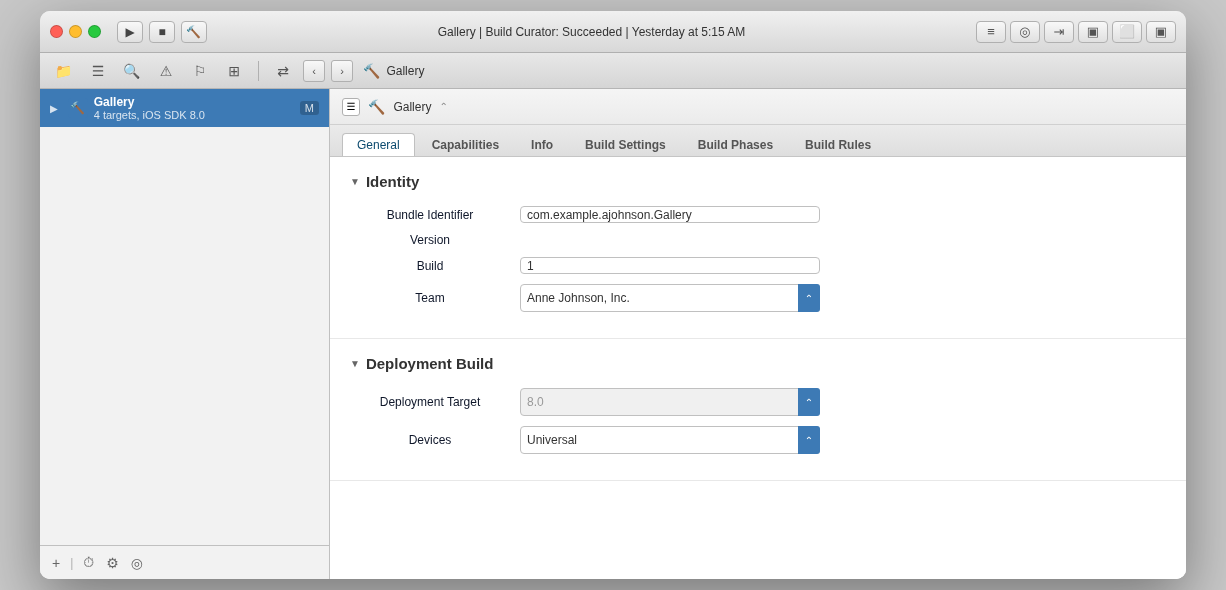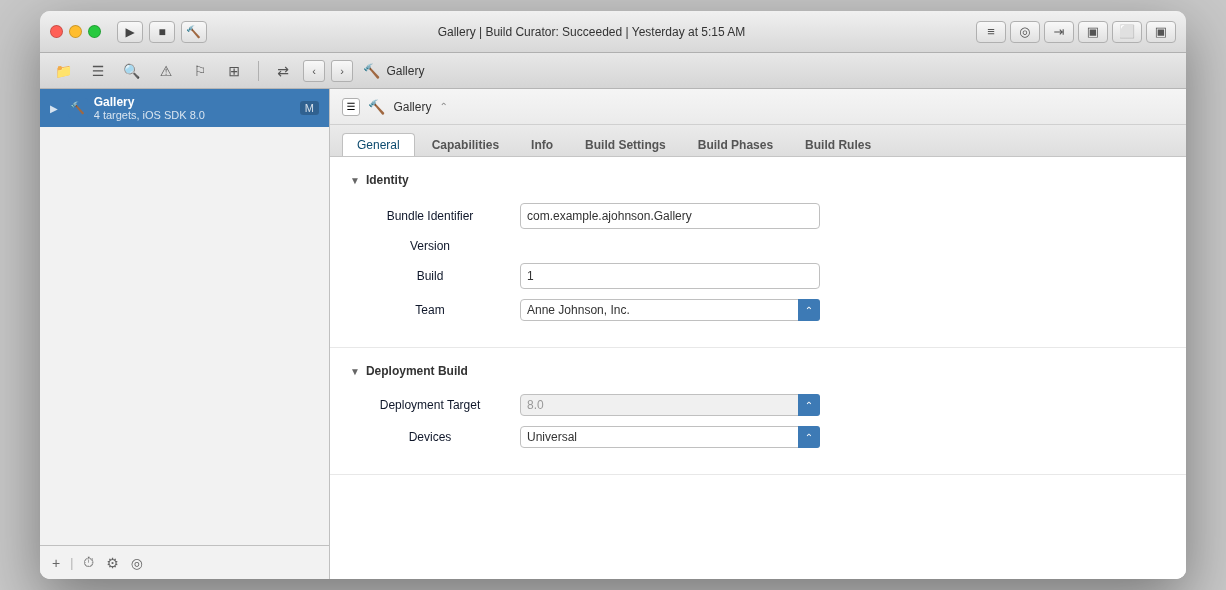--- a/index.html
+++ b/index.html
@@ -273,59 +273,59 @@
       align-items: center;
       gap: 6px;
       margin-bottom: 16px;
     }
     .section-triangle {
       font-size: 10px;
       color: #666;
       cursor: pointer;
     }
     .section-title {
-      font-size: 12px;
+      font-size: 15px;
       font-weight: bold;
       color: #333;
     }
     .form-row {
       display: flex;
       align-items: center;
       margin-bottom: 10px;
       gap: 10px;
     }
     .form-label {
       text-align: center;
       font-size: 12px;
       color: #0f172a;
       min-width: 160px;
       flex-shrink: 0;
     }
     .form-input {
       flex: 1;
       max-width: 300px;
-      height: 26px;
+      height: 17px;
       border: 1px solid #c0c0c0;
       border-radius: 4px;
       padding: 0 6px;
       font-size: 12px;
       color: #333;
       background: #fff;
       outline: none;
     }
     .form-select-wrapper {
       flex: 1;
       max-width: 300px;
       position: relative;
       display: flex;
       align-items: center;
     }
     .form-select {
       width: 100%;
-      height: 22px;
+      height: 28px;
       border: 1px solid #c0c0c0;
       border-radius: 4px;
       padding: 0 24px 0 6px;
       font-size: 12px;
       color: #333;
       background: #fff;
       appearance: none;
       cursor: pointer;
       outline: none;
     }

